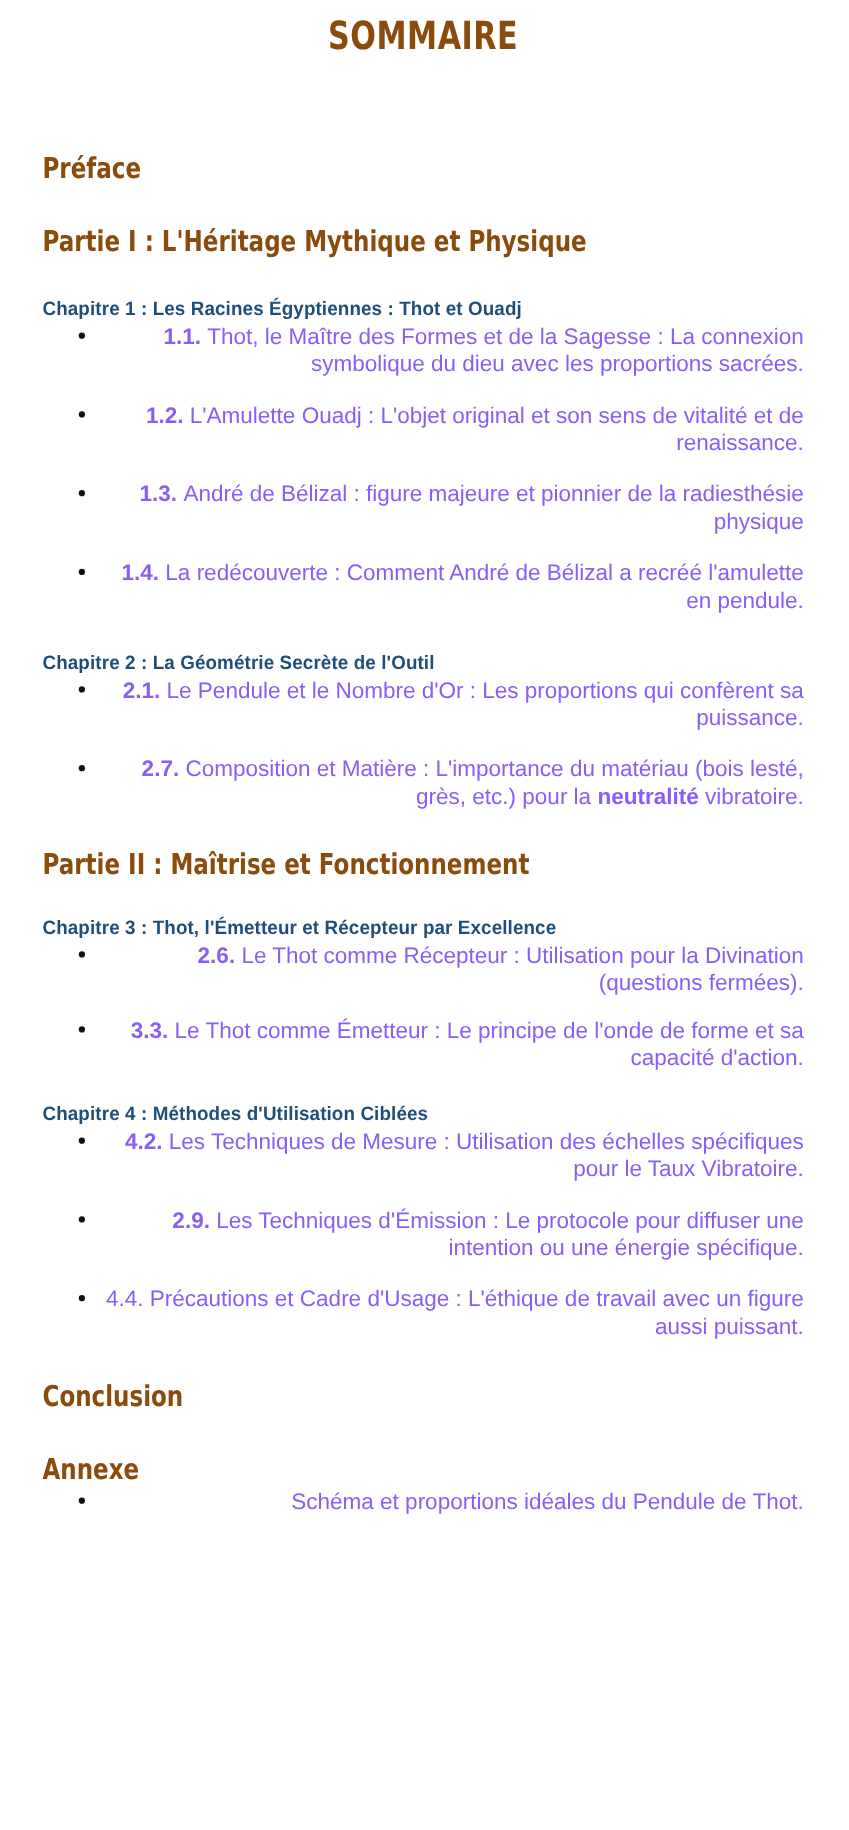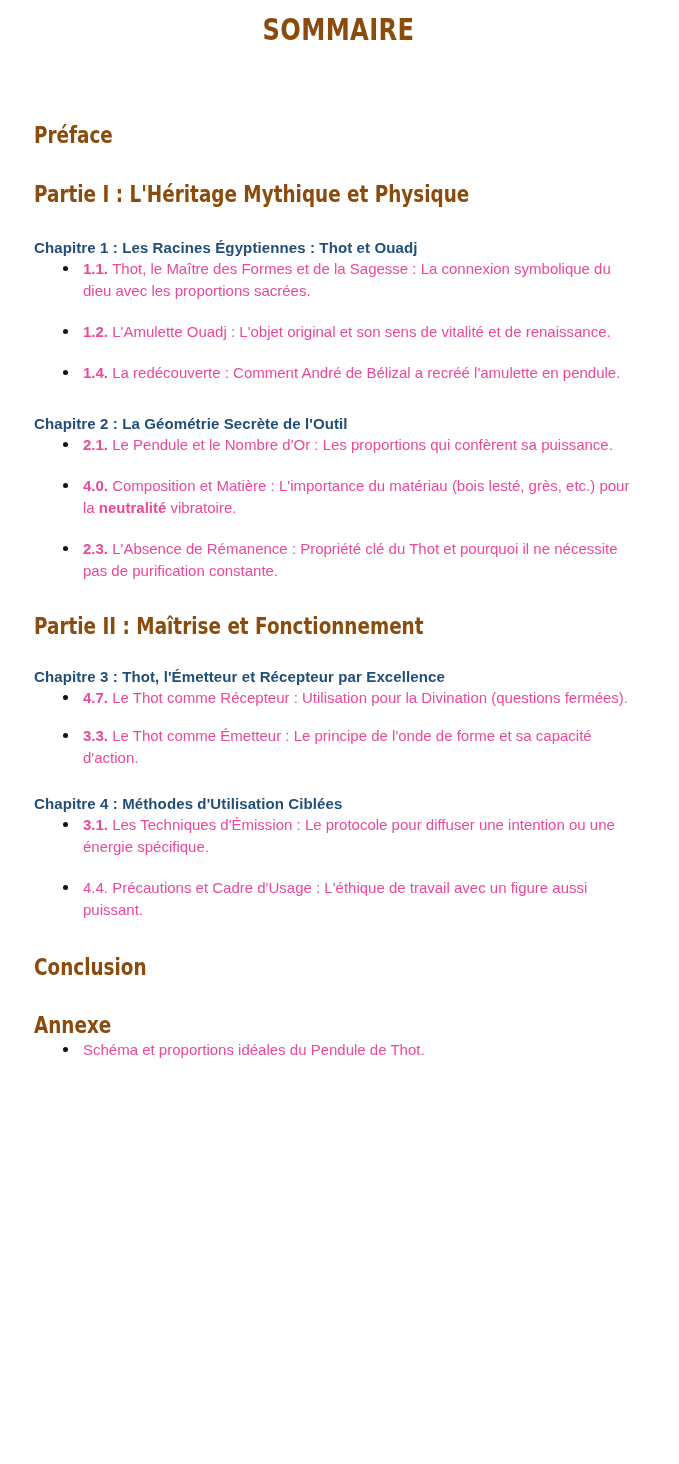--- a/index.html
+++ b/index.html
@@ -78,24 +78,25 @@
 
   
   ul.toc-list {
     list-style: none;
     margin: 0;
     padding: 0;
   }
   ul.toc-list li {
     position: relative;
     padding-left: 49px;
-    font-size: 15px;
+    font-size: 18px;
     line-height: 22px;
-    color: #ec4899;
+    color: #8b5cf6;
     max-width: 607px;
+    text-align: right;
   }
   ul.toc-list li::before {
     content: "";
     position: absolute;
     left: 29px;
     top: 8px;
     width: 5px;
     height: 5px;
     border-radius: 50%;
     background: #111111;
@@ -126,41 +127,42 @@
   <h1 class="doc-title">SOMMAIRE</h1>
 
   <h2 class="part-heading part-preface">Préface</h2>
 
   <h2 class="part-heading part-one">Partie I : L'Héritage Mythique et Physique</h2>
 
   <h3 class="chapter-heading chapter-1">Chapitre 1 : Les Racines Égyptiennes : Thot et Ouadj</h3>
   <ul class="toc-list list-spaced">
       <li><span class="num">1.1. </span><span>Thot, le Maître des Formes et de la Sagesse : La connexion symbolique du dieu avec les proportions sacrées.</span></li>
       <li><span class="num">1.2. </span><span>L'Amulette Ouadj : L'objet original et son sens de vitalité et de renaissance.</span></li>
+      <li><span class="num">1.3. </span><span>André de Bélizal : figure majeure et pionnier de la radiesthésie physique</span></li>
       <li><span class="num">1.4. </span><span>La redécouverte : Comment André de Bélizal a recréé l'amulette en pendule.</span></li>
     </ul>
 
   <h3 class="chapter-heading chapter-2">Chapitre 2 : La Géométrie Secrète de l'Outil</h3>
   <ul class="toc-list list-spaced">
       <li><span class="num">2.1. </span><span>Le Pendule et le Nombre d'Or : Les proportions qui confèrent sa puissance.</span></li>
-      <li><span class="num">4.0. </span><span>Composition et Matière : L'importance du matériau (bois lesté, grès, etc.) pour la <b class="em-bold">neutralité</b> vibratoire.</span></li>
-      <li><span class="num">2.3. </span><span>L'Absence de Rémanence : Propriété clé du Thot et pourquoi il ne nécessite pas de purification constante.</span></li>
+      <li><span class="num">2.7. </span><span>Composition et Matière : L'importance du matériau (bois lesté, grès, etc.) pour la <b class="em-bold">neutralité</b> vibratoire.</span></li>
     </ul>
 
   <h2 class="part-heading part-two">Partie II : Maîtrise et Fonctionnement</h2>
 
   <h3 class="chapter-heading chapter-3">Chapitre 3 : Thot, l'Émetteur et Récepteur par Excellence</h3>
   <ul class="toc-list list-tight-gap">
-      <li><span class="num">4.7. </span><span>Le Thot comme Récepteur : Utilisation pour la Divination (questions fermées).</span></li>
+      <li><span class="num">2.6. </span><span>Le Thot comme Récepteur : Utilisation pour la Divination (questions fermées).</span></li>
       <li><span class="num">3.3. </span><span>Le Thot comme Émetteur : Le principe de l'onde de forme et sa capacité d'action.</span></li>
     </ul>
 
   <h3 class="chapter-heading chapter-4">Chapitre 4 : Méthodes d'Utilisation Ciblées</h3>
   <ul class="toc-list list-spaced">
-      <li><span class="num">3.1. </span><span>Les Techniques d'Émission : Le protocole pour diffuser une intention ou une énergie spécifique.</span></li>
+      <li><span class="num">4.2. </span><span>Les Techniques de Mesure : Utilisation des échelles spécifiques pour le Taux Vibratoire.</span></li>
+      <li><span class="num">2.9. </span><span>Les Techniques d'Émission : Le protocole pour diffuser une intention ou une énergie spécifique.</span></li>
       <li><span class="num-plain">4.4. </span><span>Précautions et Cadre d'Usage : L'éthique de travail avec un figure aussi puissant.</span></li>
     </ul>
 
   <h2 class="part-heading part-conclusion">Conclusion</h2>
 
   <h2 class="part-heading part-annexe">Annexe</h2>
   <ul class="toc-list list-compact">
       <li><span>Schéma et proportions idéales du Pendule de Thot.</span></li>
     </ul>
 

